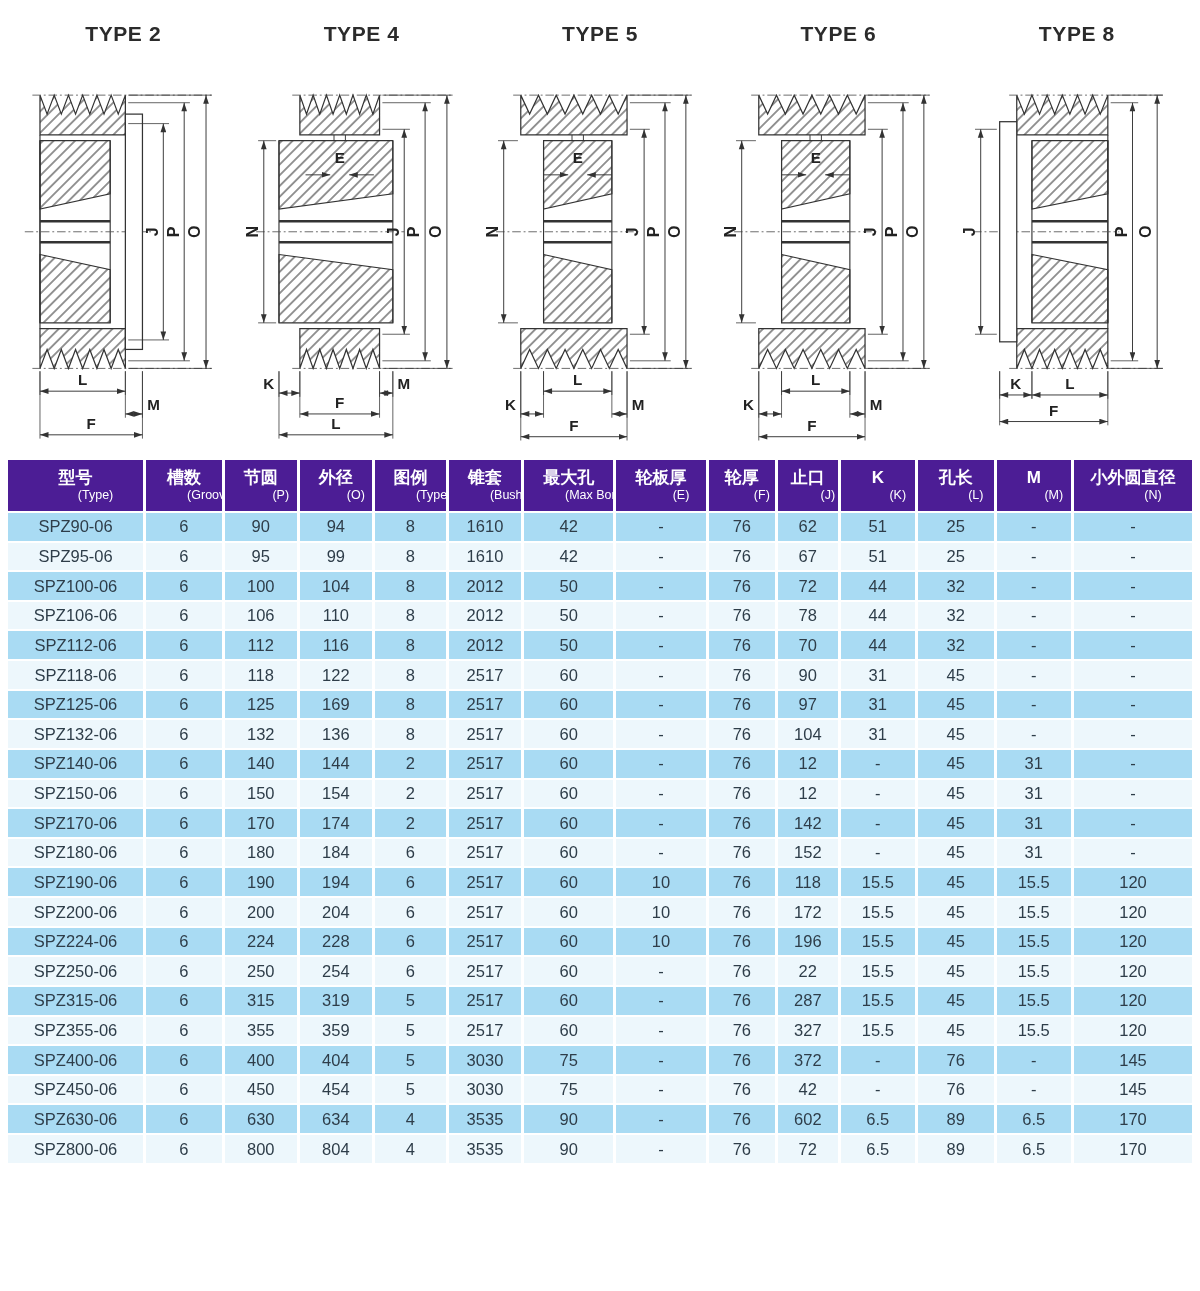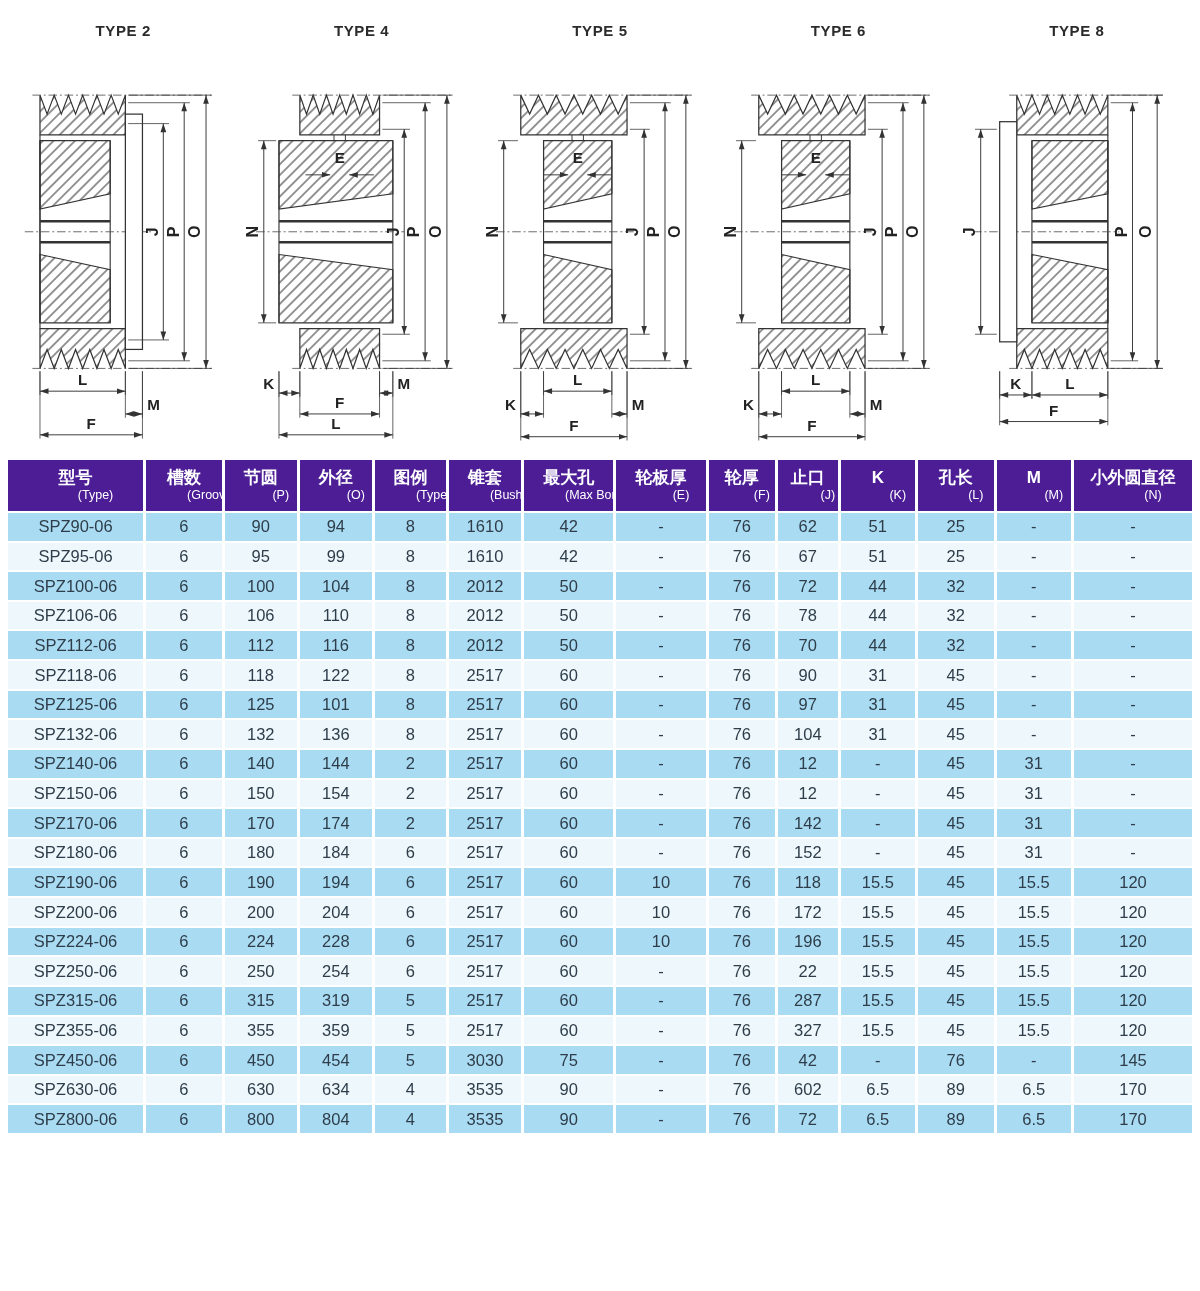--- a/index.html
+++ b/index.html
@@ -2,21 +2,21 @@
 <html><head>
 <meta charset="utf-8">
 <style>
   html,body{margin:0;padding:0;background:#fff;}
   body{width:1200px;font-family:"Liberation Sans","DejaVu Sans",sans-serif;}
   .page{width:1200px;min-height:1291px;background:#fff;}
 
   
   .diagrams{display:flex;justify-content:space-between;height:452px;padding:8px 4px 0 4px;box-sizing:border-box;}
   .fig{flex:1 1 0;display:flex;flex-direction:column;align-items:center;min-width:0;}
-  .fig-title{font-size:15px;font-weight:bold;color:#2b2b2b;letter-spacing:.6px;margin-top:14px;height:20px;}
+  .fig-title{font-size:21px;font-weight:bold;color:#2b2b2b;letter-spacing:.6px;margin-top:14px;height:20px;}
   .fig svg{width:232px;height:408px;display:block;}
 
   
   .spec-wrap{padding:6px 5px 0 5px;}
   table.spec{width:100%;border-collapse:separate;border-spacing:3px 2px;table-layout:fixed;}
   table.spec th{background:#4c1d95;color:#fff;vertical-align:middle;padding:7px 1px;line-height:1.25;}
   table.spec th .zh{font-size:17px;font-weight:bold;display:block;}
   table.spec th .en{font-size:12.5px;font-weight:normal;display:block;margin-left:40px;}
   table.spec td{text-align:center;font-size:16.5px;color:#2e3d49;padding:3.5px 1px;line-height:1.25;}
   table.spec tbody tr:nth-child(odd) td{background:#a9dbf3;}
@@ -506,21 +506,21 @@
             <td>90</td>
             <td>31</td>
             <td>45</td>
             <td>-</td>
             <td>-</td>
           </tr>
           <tr>
             <td>SPZ125-06</td>
             <td>6</td>
             <td>125</td>
-            <td>101</td>
+            <td>169</td>
             <td>8</td>
             <td>2517</td>
             <td>60</td>
             <td>-</td>
             <td>76</td>
             <td>97</td>
             <td>31</td>
             <td>45</td>
             <td>-</td>
             <td>-</td>
@@ -693,20 +693,36 @@
             <td>5</td>
             <td>2517</td>
             <td>60</td>
             <td>-</td>
             <td>76</td>
             <td>327</td>
             <td>15.5</td>
             <td>45</td>
             <td>15.5</td>
             <td>120</td>
+          </tr>
+          <tr>
+            <td>SPZ400-06</td>
+            <td>6</td>
+            <td>400</td>
+            <td>404</td>
+            <td>5</td>
+            <td>3030</td>
+            <td>75</td>
+            <td>-</td>
+            <td>76</td>
+            <td>372</td>
+            <td>-</td>
+            <td>76</td>
+            <td>-</td>
+            <td>145</td>
           </tr>
           <tr>
             <td>SPZ450-06</td>
             <td>6</td>
             <td>450</td>
             <td>454</td>
             <td>5</td>
             <td>3030</td>
             <td>75</td>
             <td>-</td>

